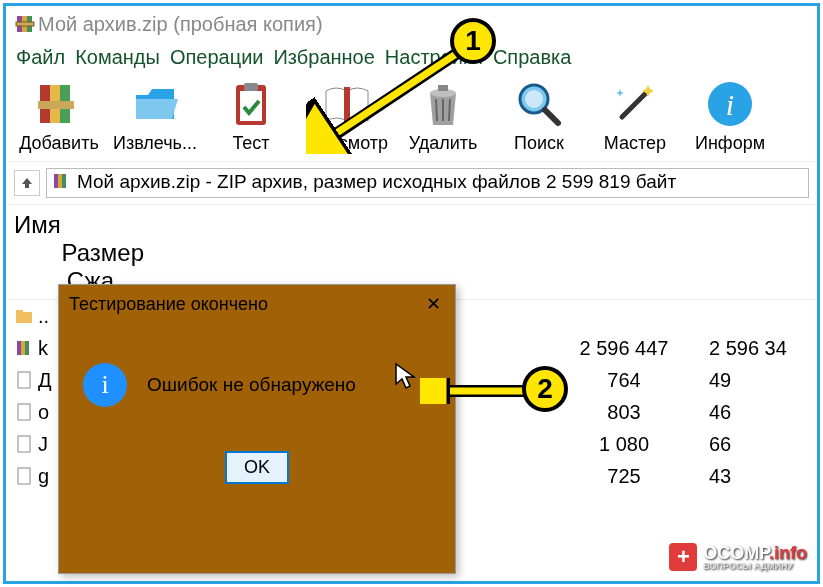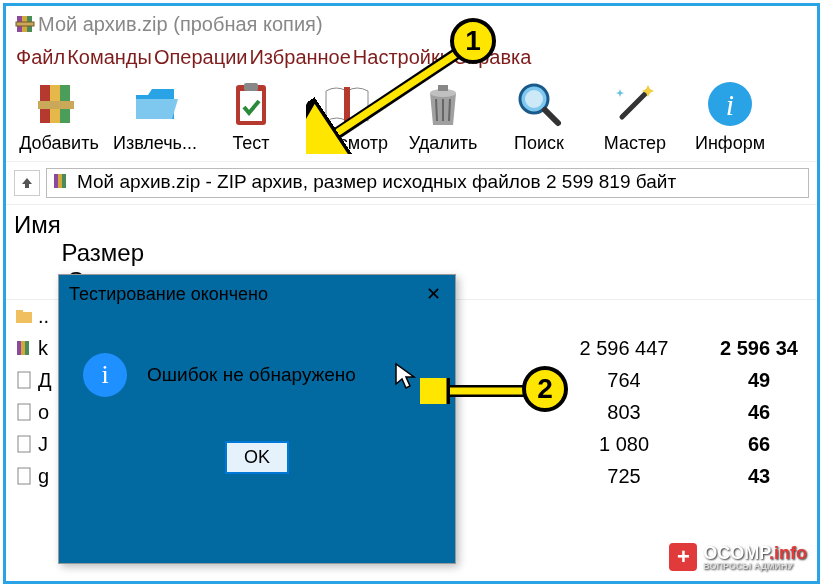--- a/index.html
+++ b/index.html
@@ -5,21 +5,21 @@
   * { box-sizing: border-box; margin: 0; padding: 0; }
   body { font-family: "Segoe UI", Tahoma, sans-serif; background: #fff; width: 823px; height: 587px; overflow: hidden; position: relative; }
   .outer { border: 3px solid #2aa2e6; width: 817px; height: 581px; margin: 3px; position: relative; background: #fff; }
 
   
   .titlebar { display: flex; align-items: center; padding: 6px 8px 4px; gap: 0; }
   .titlebar .title { color: #888; font-size: 20px; }
   .winrar-icon { width: 24px; height: 24px; }
 
   
-  .menubar { display: flex; gap: 2px; padding: 6px 10px 8px; font-size: 20px; color: #7f1d1d; }
+  .menubar { display: flex; gap: 10px; padding: 6px 10px 8px; font-size: 20px; color: #14532d; }
   .menubar span { cursor: default; }
 
   
   .toolbar { display: flex; gap: 6px; padding: 0 8px 6px; border-bottom: 1px solid transparent; }
   .tool { display: flex; flex-direction: column; align-items: center; width: 90px; font-size: 18px; color: #000; gap: 2px; }
   .tool .ico { width: 54px; height: 54px; }
   .tool:nth-child(8) { width: 88px; }
 
   
   .address { display: flex; align-items: center; gap: 6px; padding: 6px 8px; border-top: 1px solid #eee; border-bottom: 1px solid #eee; }
@@ -31,25 +31,25 @@
   .filehdr { display: flex; font-size: 24px; padding: 6px 8px 4px; border-bottom: 1px solid #eee; flex-direction: column; }
   .col-name { flex: 1; }
   .col-size { width: 150px; text-align: right; padding-right: 20px; }
   .col-packed { width: 100px; text-align: right; }
 
   
   .rows { position: relative; font-size: 20px; }
   .row { display: flex; align-items: center; padding: 2px 8px; height: 32px; }
   .row .fname { flex: 1; display: flex; align-items: center; gap: 4px; }
   .row .sz { width: 150px; text-align: center; padding-right: 20px; }
-  .row .pk { width: 100px; text-align: center; font-weight: bold; }
+  .row .pk { width: 100px; text-align: left; }
   .file-ico { width: 20px; height: 20px; display: inline-block; }
 
   
-  .dialog { position: absolute; left: 52px; top: 268px; width: 398px; height: 290px; background: #0369a1; border: 1px solid #999; box-shadow: 3px 3px 8px rgba(0,0,0,.25); z-index: 20; }
+  .dialog { position: absolute; left: 52px; top: 278px; width: 398px; height: 290px; background: #a16207; border: 1px solid #999; box-shadow: 3px 3px 8px rgba(0,0,0,.25); z-index: 20; }
   .dlg-title { display: flex; justify-content: space-between; align-items: center; padding: 8px 10px; font-size: 18px; }
   .dlg-close { font-size: 18px; padding: 0 4px; cursor: default; }
   .dlg-body { display: flex; align-items: center; gap: 20px; padding: 40px 24px 20px; }
   .info-ico { width: 44px; height: 44px; border-radius: 50%; background: #1e90ff; display: flex; align-items: center; justify-content: center; color: #fff; font-size: 26px; font-family: Georgia, serif; }
   .dlg-msg { font-size: 19px; }
   .dlg-btns { display: flex; justify-content: center; padding-top: 24px; }
   .ok-btn { border: 2px solid #0078d7; background: #e5f1fb; padding: 4px 17px; font-size: 18px; }
 
   
   .marker { position: absolute; width: 46px; height: 46px; border-radius: 50%; background: #ffe600; border: 4px solid #000; display: flex; align-items: center; justify-content: center; font-size: 28px; font-weight: bold; z-index: 40; }

